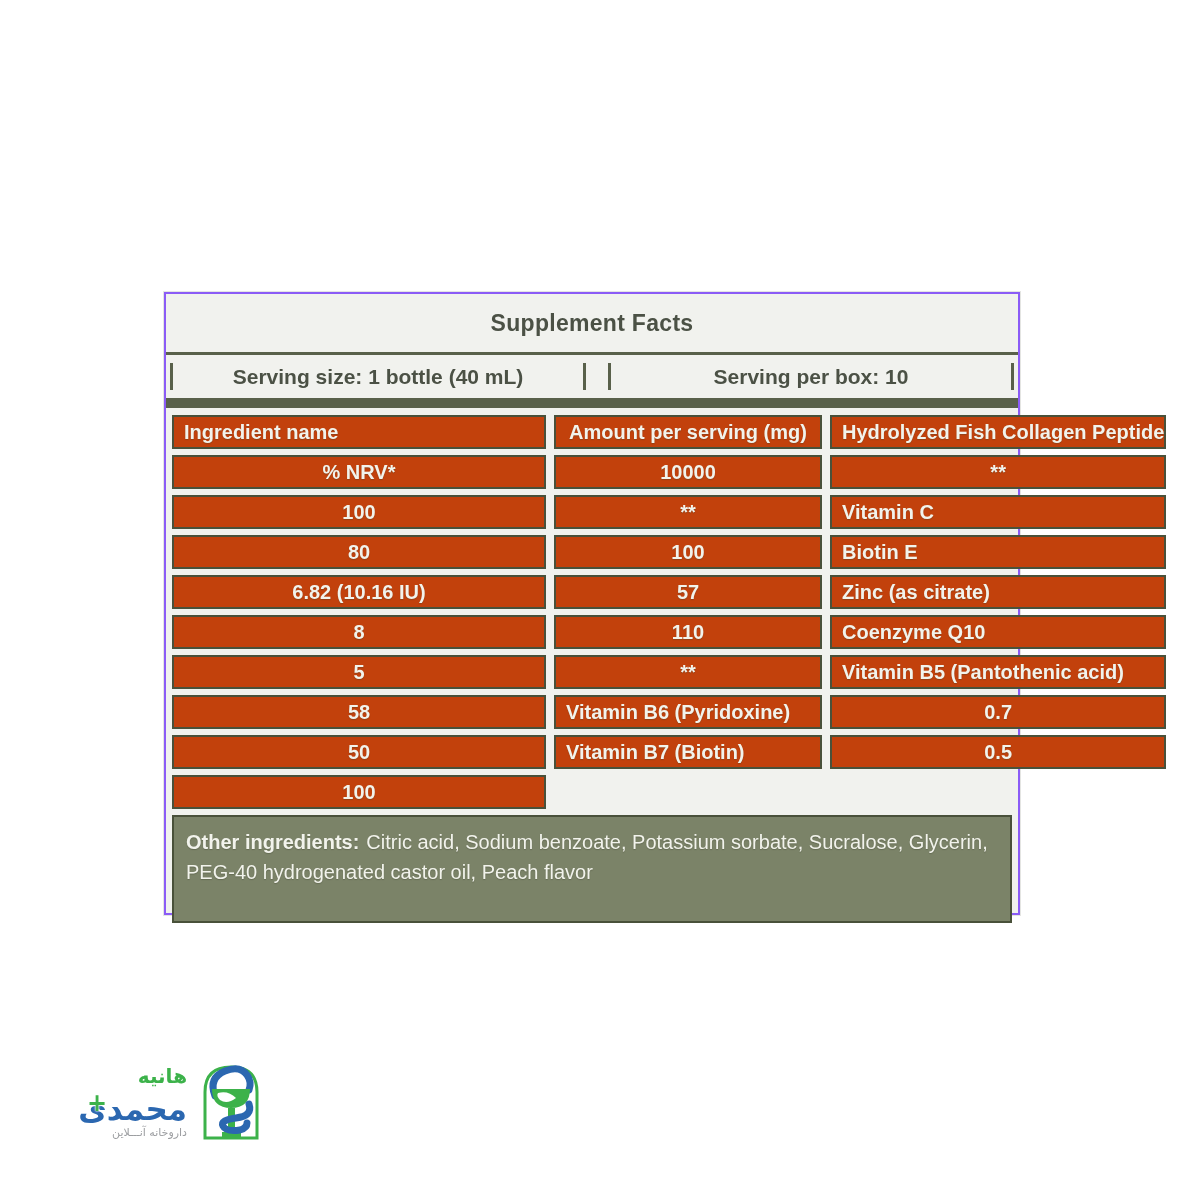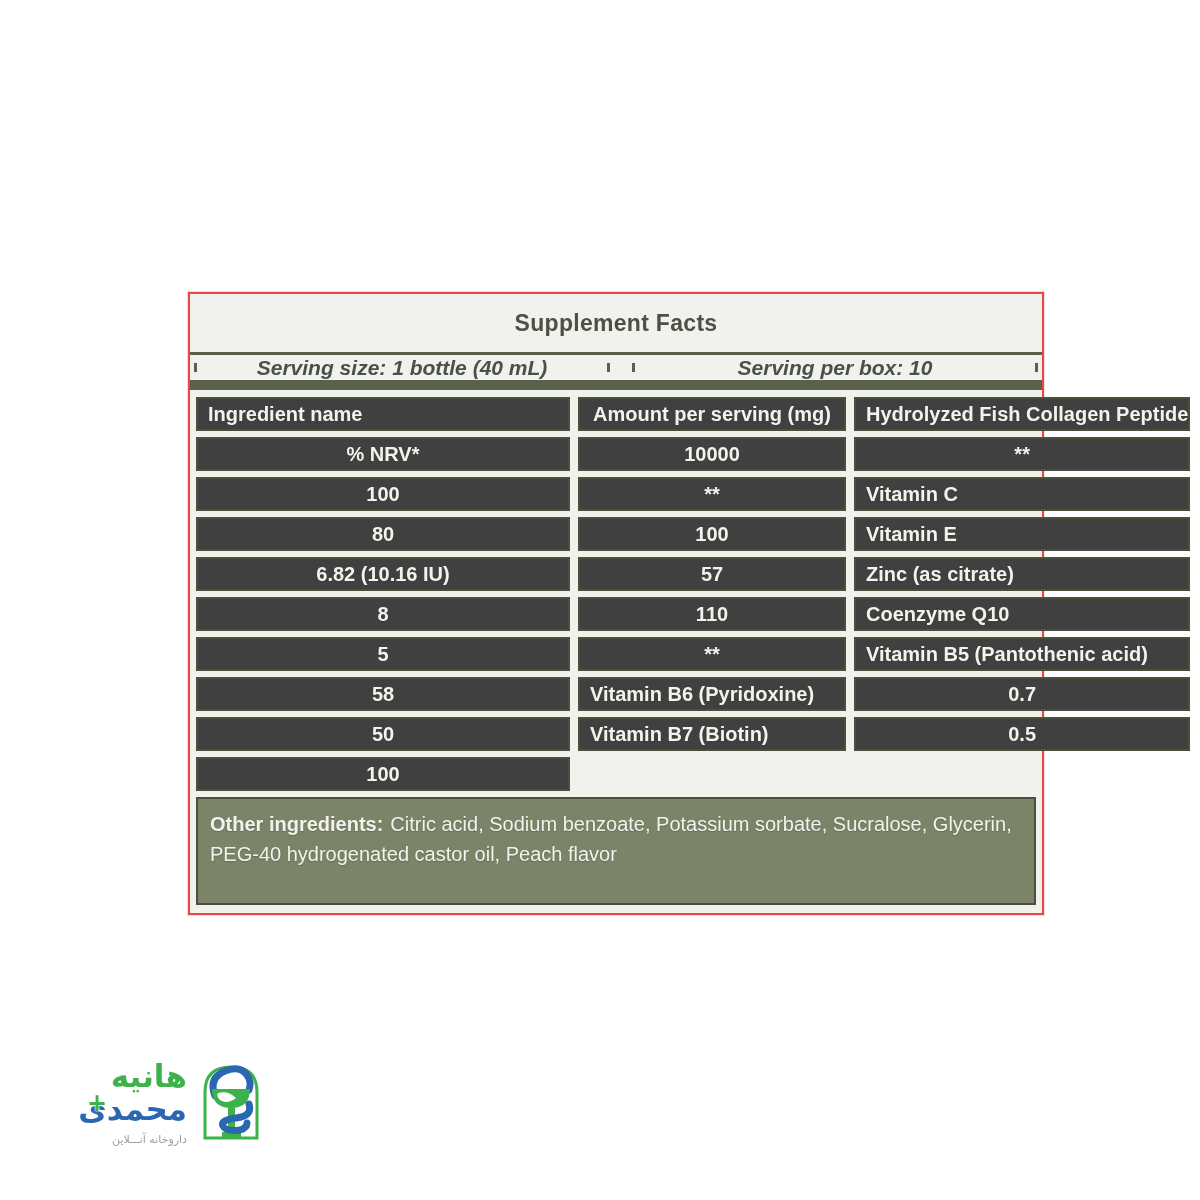--- a/index.html
+++ b/index.html
@@ -4,49 +4,49 @@
 <style>
   html,body{margin:0;padding:0;}
   body{
     width:1200px;height:1200px;position:relative;overflow:hidden;
     background:#ffffff;
     font-family:"Liberation Sans", sans-serif;
   }
 
   
   .card{
-    position:absolute;left:188px;top:292px;width:856px;height:623px;
-    background:#f1f2ee;border:2px solid #ef4444;box-sizing:border-box;
+    position:absolute;left:164px;top:292px;width:856px;height:623px;
+    background:#f1f2ee;border:2px solid #8b5cf6;box-sizing:border-box;
     box-shadow:0 0 0 1px #e4e5e2;
   }
   .title-row{
     height:58px;display:flex;align-items:center;justify-content:center;
     font-size:23px;font-weight:bold;color:#4b5145;letter-spacing:.3px;
     border-bottom:3px solid #59614a;
   }
   .serving-row{
-    display:flex;height:35px;border-bottom:10px solid #59614a;
-    padding:8px 4px;box-sizing:border-box;font-style:italic;
+    display:flex;height:53px;border-bottom:10px solid #59614a;
+    padding:8px 4px;box-sizing:border-box;
   }
   .serving-box{
     display:flex;align-items:center;justify-content:center;
     font-size:21px;font-weight:bold;color:#4b5145;
     border-left:3px solid #59614a;border-right:3px solid #59614a;
     box-sizing:border-box;
   }
   .serving-box.left{width:49.3%;margin-right:5px;}
   .serving-box.right{flex:1;margin-left:17px;}
 
   .facts-table{
     margin:7px 6px 0;display:grid;
     grid-template-columns:374px 268px auto;
     gap:6px 8px;
   }
   .cell{
-    background:#404040;border:2px solid #49513a;height:34px;
+    background:#c2410c;border:2px solid #49513a;height:34px;
     box-sizing:border-box;display:flex;align-items:center;
     color:#f2f3ec;font-weight:bold;font-size:20px;white-space:nowrap;
     text-shadow:0 1px 1px rgba(60,66,46,.35);
   }
   .cell.name{padding-left:10px;justify-content:flex-start;}
   .cell.center{justify-content:center;}
 
   .other-box{
     margin:6px 6px 0;background:#7b8368;border:2px solid #49513a;
     color:#f2f3ec;font-size:20px;line-height:1.5;
@@ -56,30 +56,30 @@
   .other-box .lbl{font-weight:bold;margin-right:7px;}
 
   
   .logo{
     position:absolute;left:55px;top:1060px;
     display:flex;align-items:flex-start;gap:12px;
   }
   .logo-text{
     width:132px;direction:rtl;font-family:"DejaVu Sans", sans-serif;
   }
-  .logo-l1{font-size:31px;font-weight:bold;color:#3cb24a;line-height:32px;}
+  .logo-l1{font-size:20px;font-weight:bold;color:#3cb24a;line-height:32px;}
   .logo-l2{font-size:31px;font-weight:bold;color:#2b67b0;line-height:34px;position:relative;}
   .logo-plus{
     position:absolute;left:32px;top:-6px;color:#3cb24a;
     font-size:24px;font-weight:bold;
     text-shadow:0 0 2px #fff,0 0 2px #fff;
   }
   .logo-l3{
     font-size:11px;color:#9c9ea1;letter-spacing:1.5px;
-    margin-top:7px;white-space:nowrap;
+    white-space:nowrap;
   }
   .logo-mark{width:64px;height:82px;}
 </style>
 </head>
 <body>
 
 <div class="card">
 
   <div class="title-row">Supplement Facts</div>
 
@@ -98,21 +98,21 @@
     <div class="cell center">10000</div>
     <div class="cell center">**</div>
 
     <div class="cell center">100</div>
     <div class="cell center">**</div>
 
     <div class="cell name">Vitamin C</div>
     <div class="cell center">80</div>
     <div class="cell center">100</div>
 
-    <div class="cell name">Vitamin E</div>
+    <div class="cell name">Biotin E</div>
     <div class="cell center">6.82 (10.16 IU)</div>
     <div class="cell center">57</div>
 
     <div class="cell name">Zinc (as citrate)</div>
     <div class="cell center">8</div>
     <div class="cell center">110</div>
 
     <div class="cell name">Coenzyme Q10</div>
     <div class="cell center">5</div>
     <div class="cell center">**</div>

